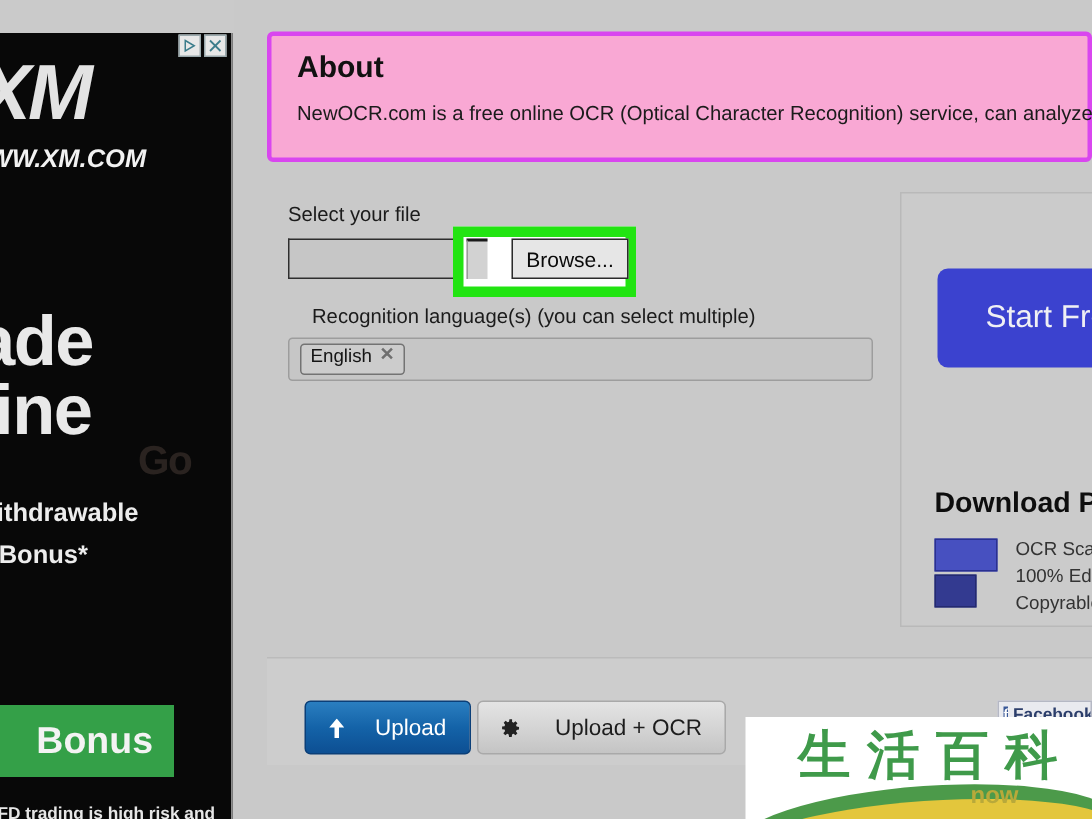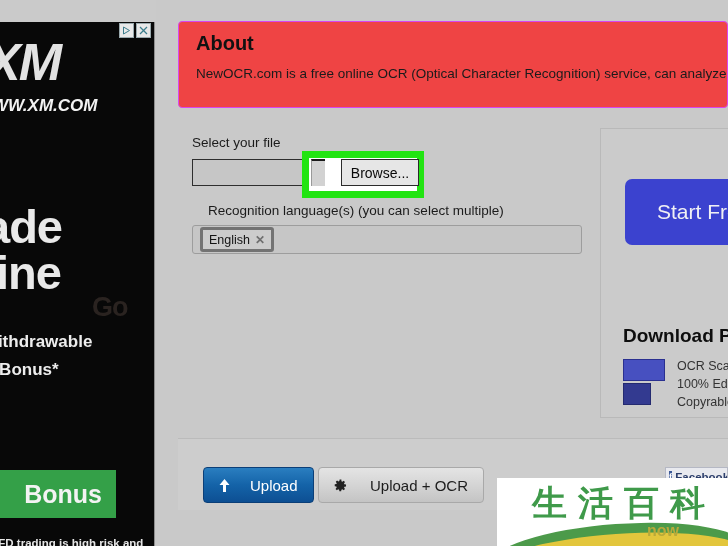--- a/index.html
+++ b/index.html
@@ -167,22 +167,22 @@
     width: 557px;
     height: 546px;
   }
 
   
   #about-well {
     position: absolute;
     left: 7px; top: 21px;
     width: 550px;
     height: 87px;
-    background: #ef4444;
-    border: 1px solid #d946ef;
+    background: #f9a8d4;
+    border: 3px solid #d946ef;
     border-radius: 4px;
     box-sizing: border-box;
   }
   #about-title {
     position: absolute;
     left: 17px; top: 10px;
     font-size: 20px;
     font-weight: bold;
     color: #111;
   }
@@ -288,24 +288,24 @@
     border: 1px solid #9d9d9d;
     border-radius: 3px;
     box-sizing: border-box;
     display: flex;
     align-items: center;
     padding-left: 7px;
   }
   #lang-tag {
     height: 19px;
     background: #cccccc;
-    border: 3px solid #737373;
+    border: 1px solid #737373;
     border-radius: 3px;
     display: flex;
-    align-items: center;
+    align-items: flex-start;
     gap: 5px;
     padding: 0 6px;
     font-size: 12.5px;
     color: #141414;
   }
   #lang-tag-remove {
     font-size: 12px;
     color: #6f6f6f;
     font-weight: bold;
     line-height: 1;

